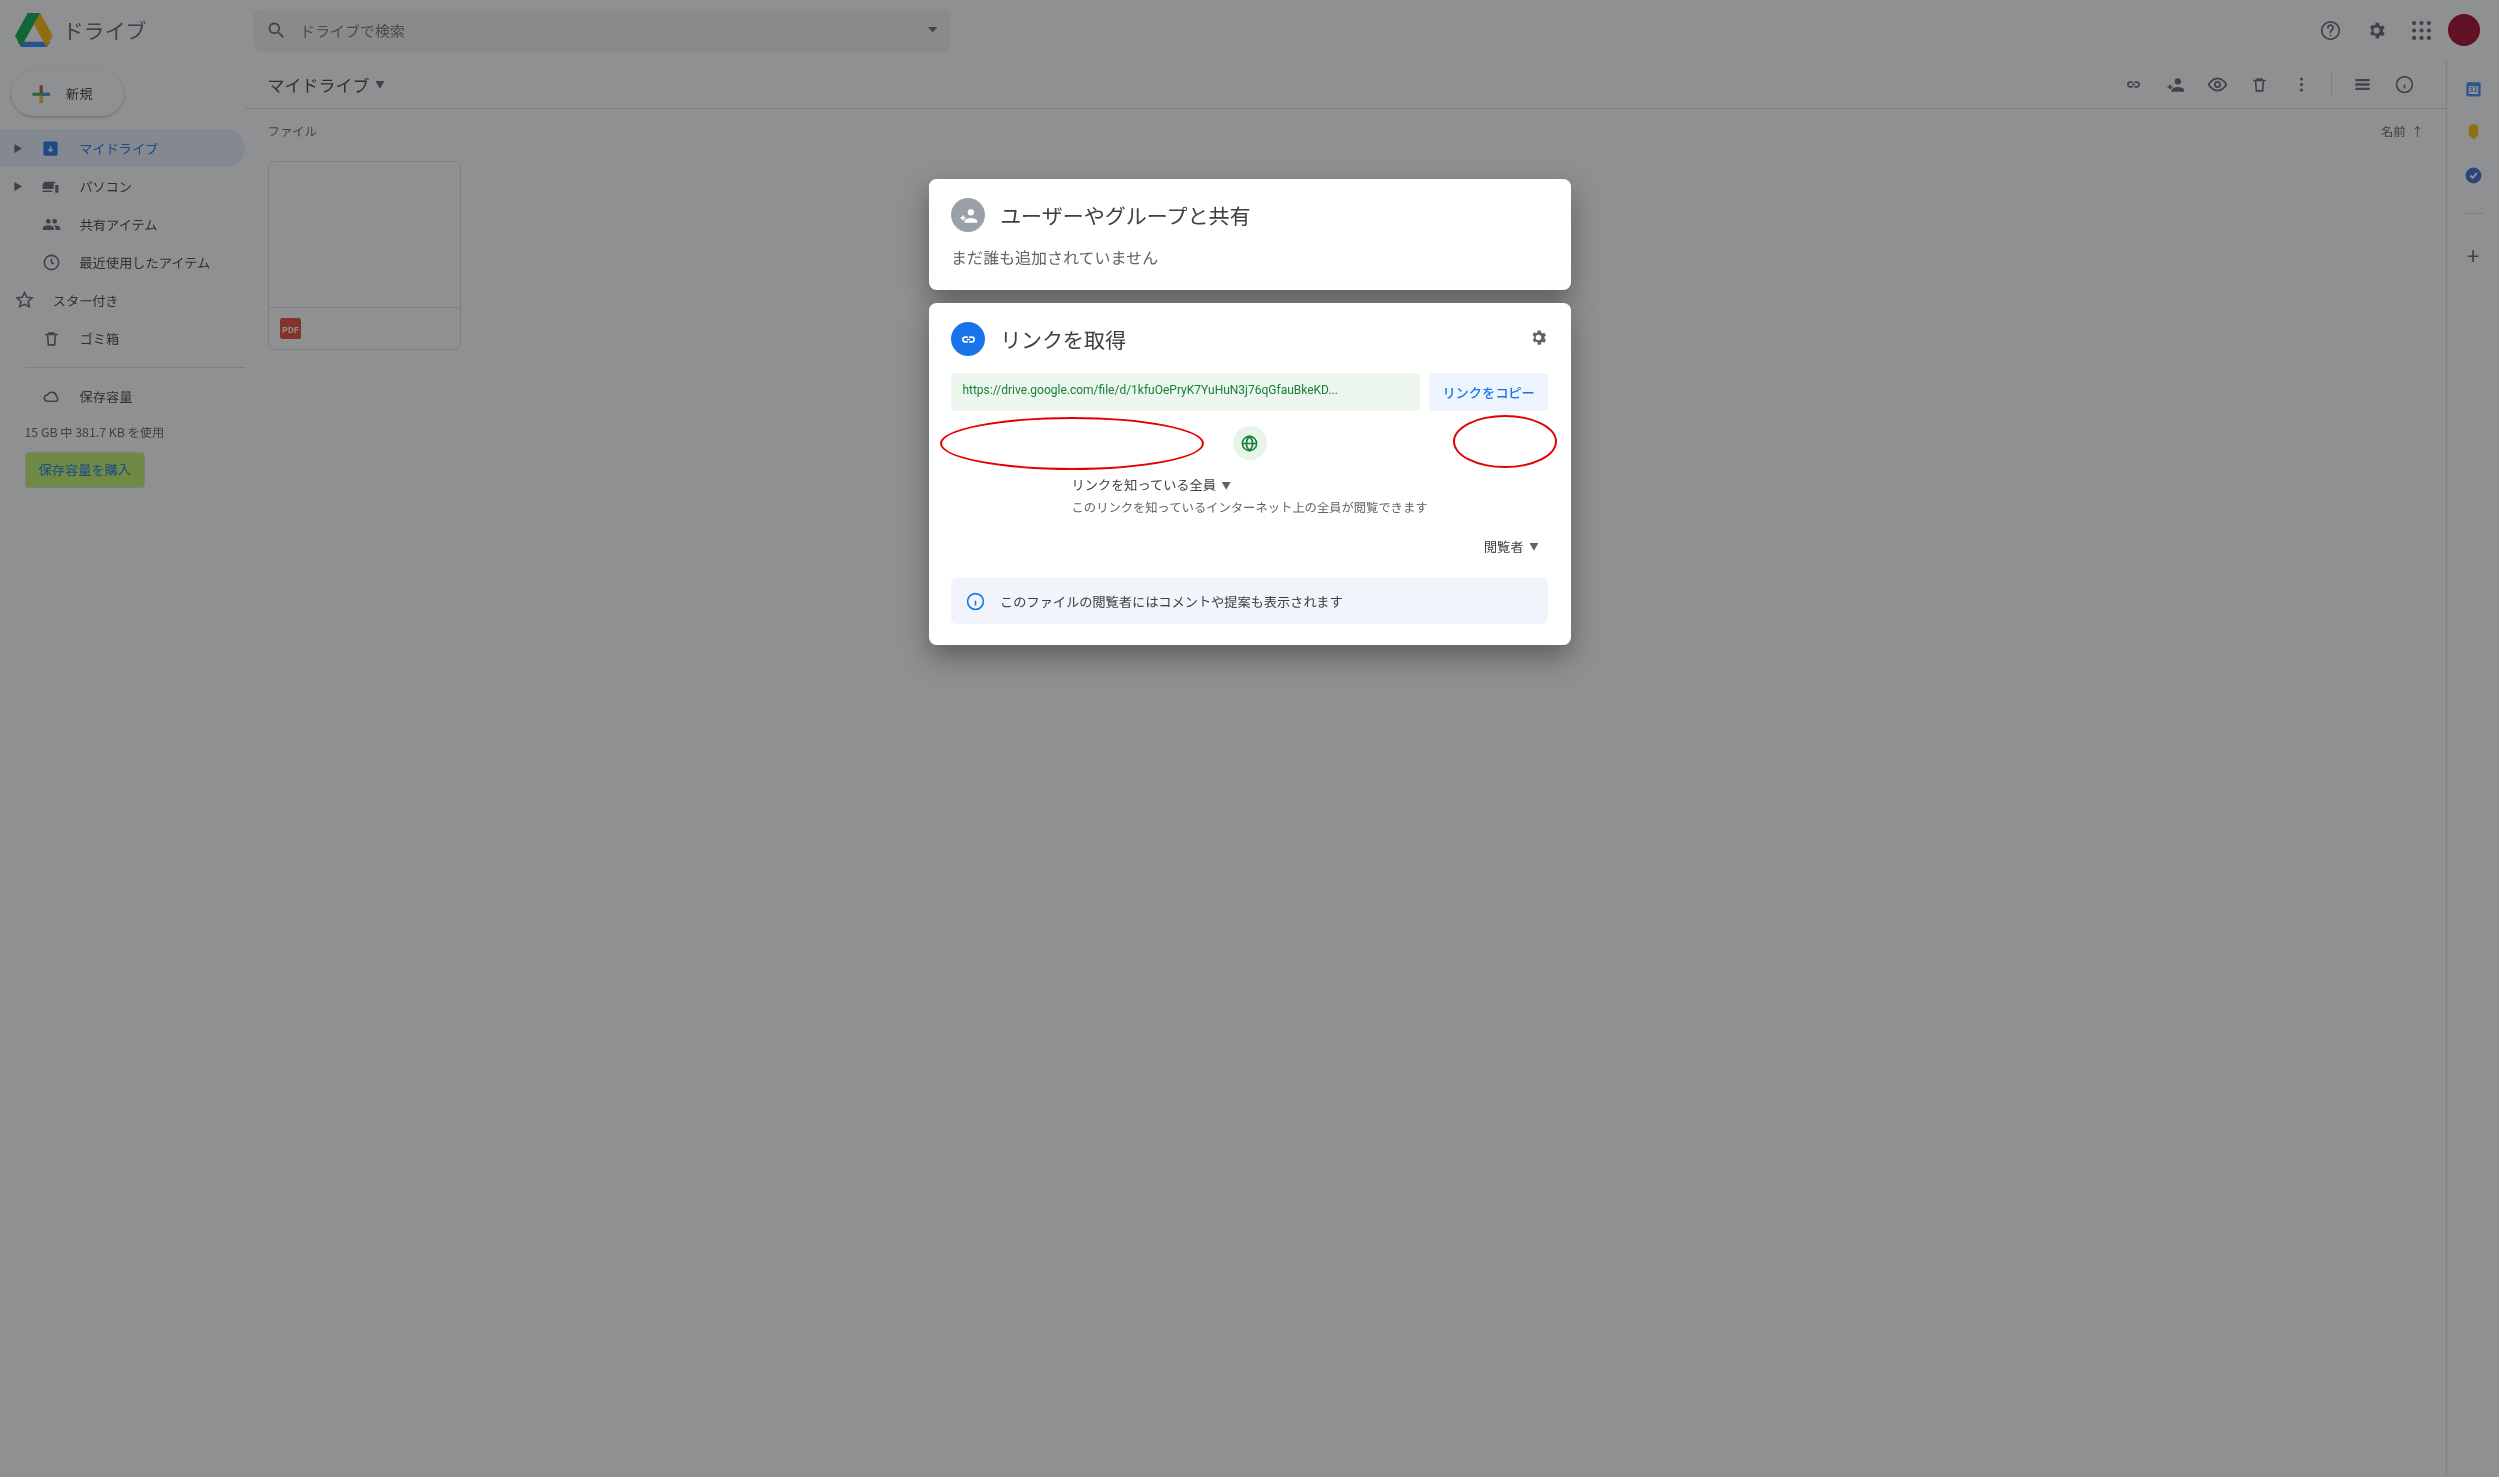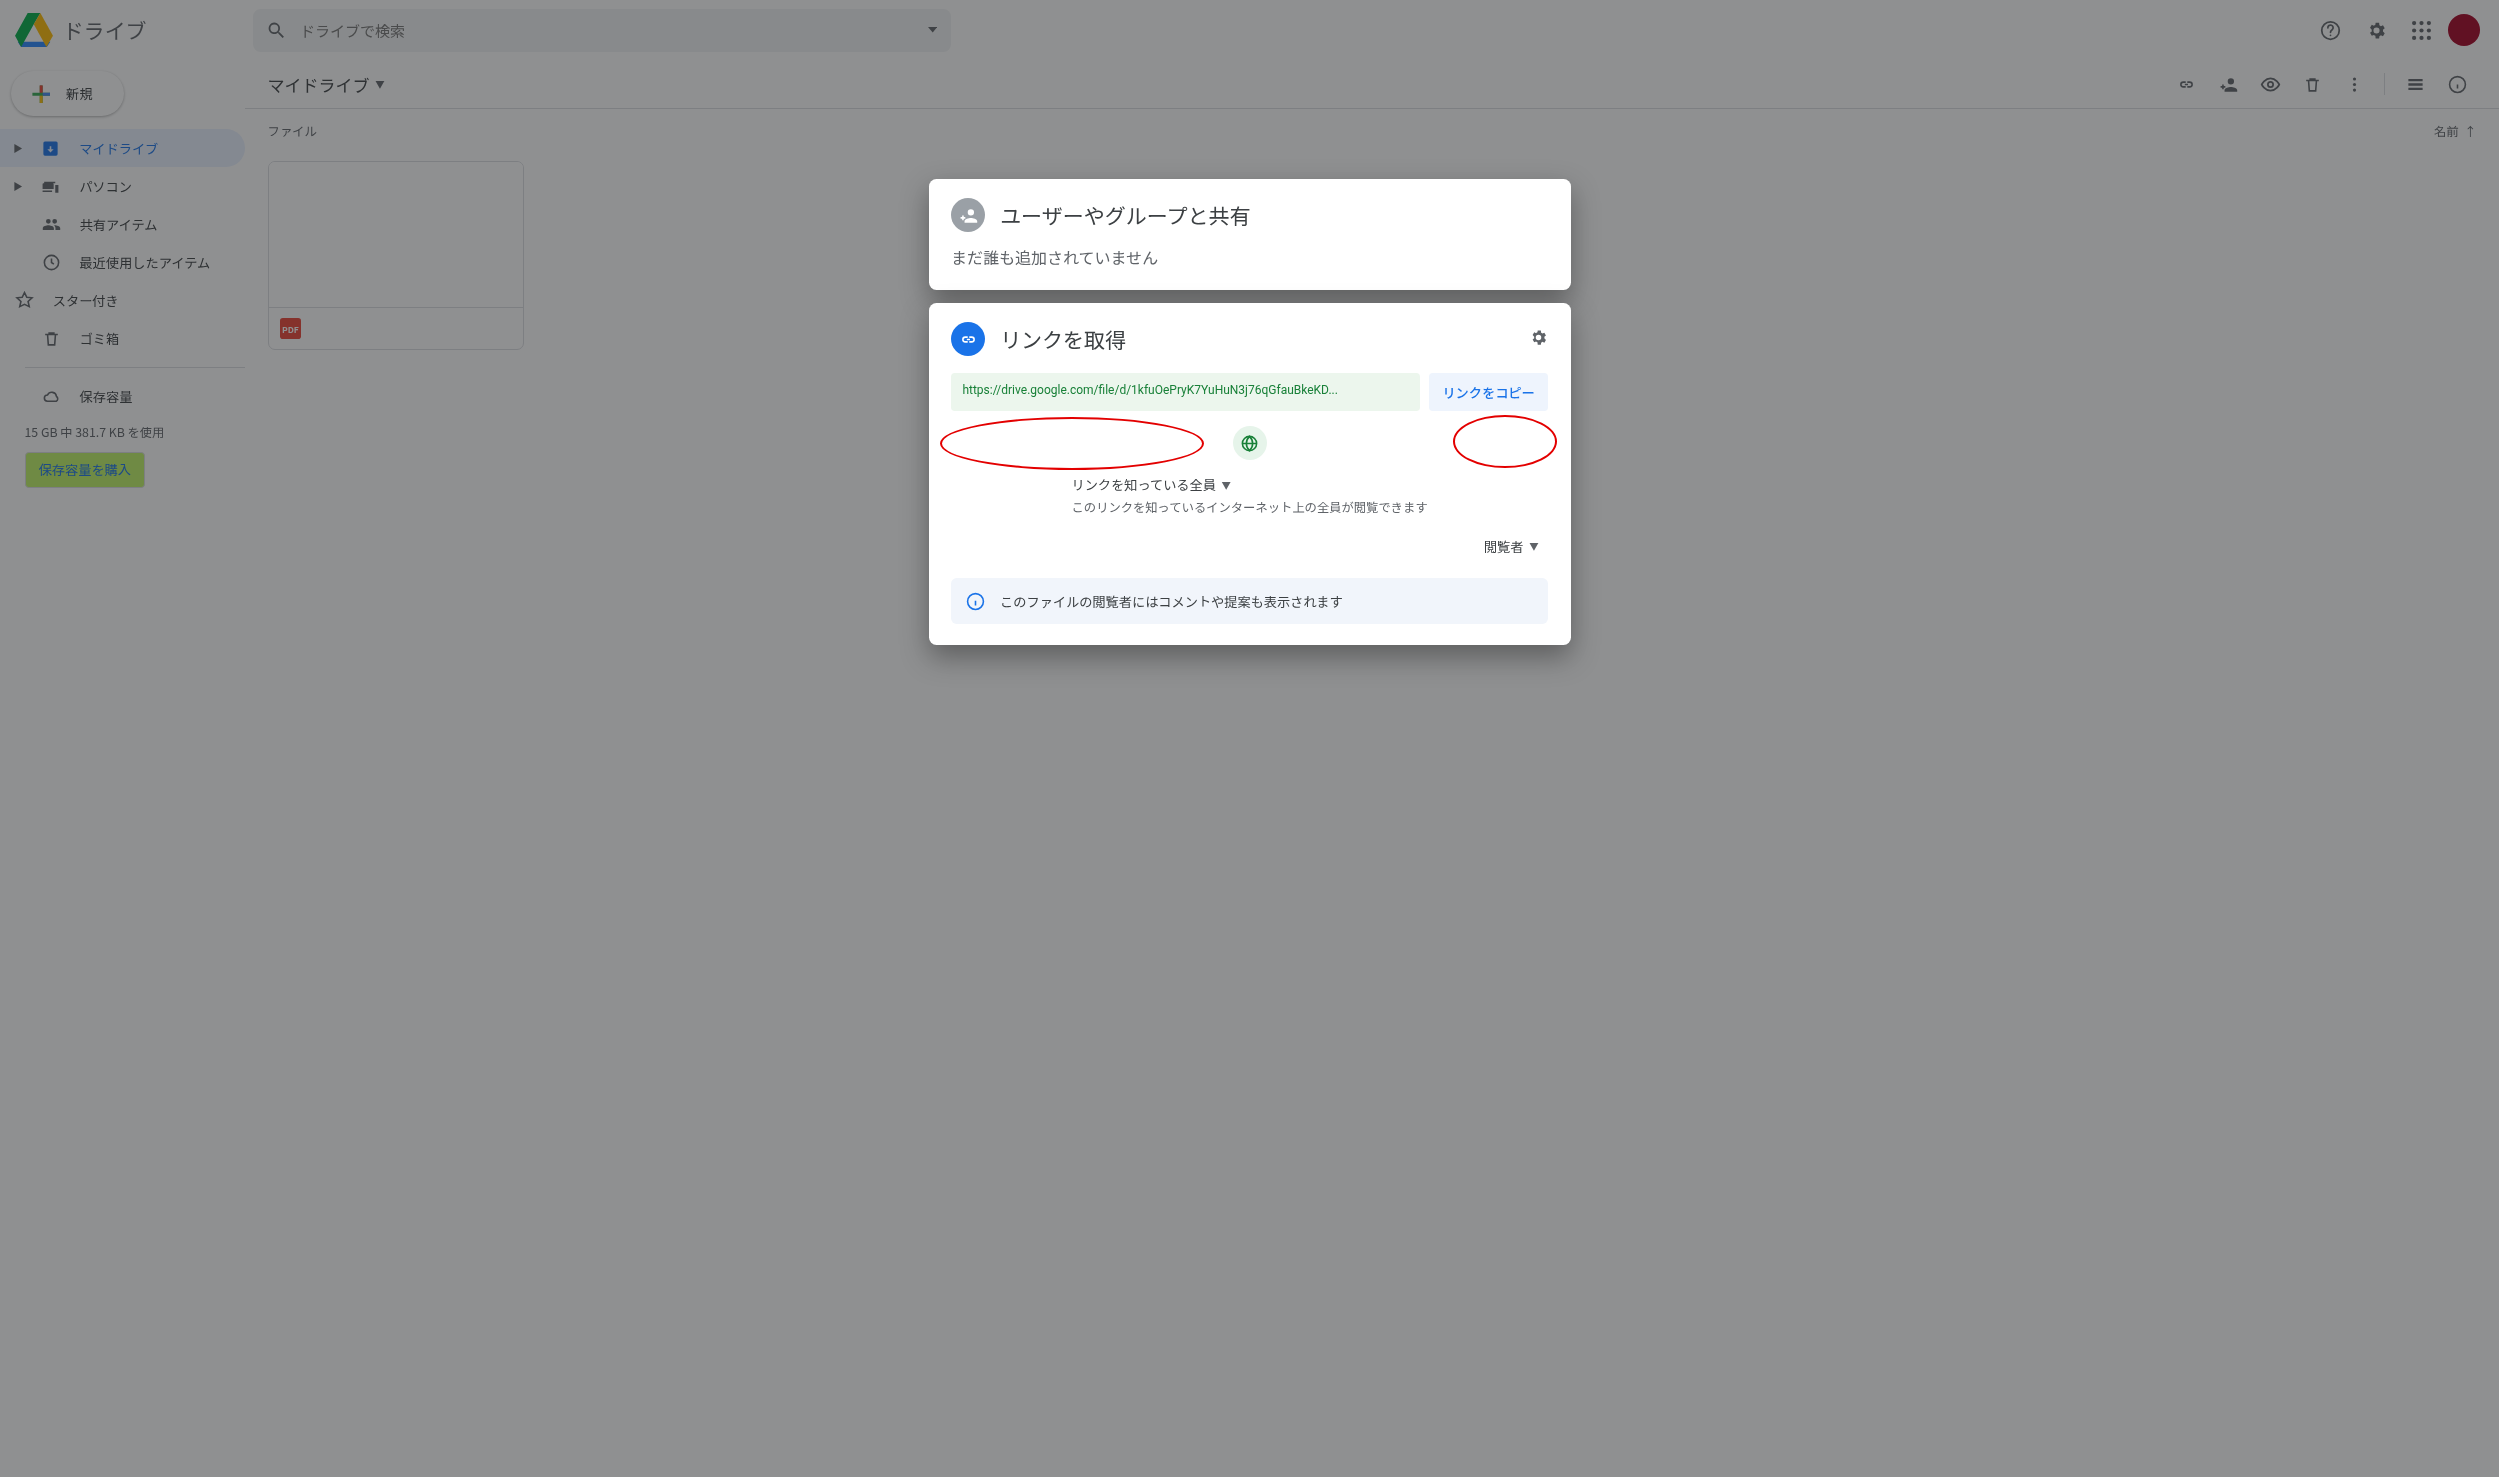--- a/index.html
+++ b/index.html
@@ -60,21 +60,21 @@
     border-bottom: 0.9px solid #dadce0;
   }
   .bc { font-size:17px; color:#3c4043; display:flex; align-items:center; gap:5.7px;}
   .main-head-spacer { flex:1; }
   .tool-icons { display:flex; align-items:center; gap: 3.8px; color:#5f6368;}
   .ticon { width:38px; height:38px; display:flex; align-items:center; justify-content:center; cursor:pointer;}
   .tool-sep { width:0.9px; height:22.6px; background:#dadce0; margin: 0 7.5px;}
   .files-area { padding: 13.2px 22.6px; }
   .files-head { display:flex; justify-content:space-between; font-size:12.3px; color:#5f6368;}
   .file-card {
-    margin-top: 21px; width: 256px; height: 189px; border:0.9px solid #dadce0; border-radius:7px;
+    margin-top: 21px; width: 193px; height: 189px; border:0.9px solid #dadce0; border-radius:7px;
     display:flex; flex-direction:column; overflow:hidden;
   }
   .file-card .thumb { flex:1; background:#fff; }
   .file-card .strip {
     height: 42px; border-top:0.9px solid #dadce0; display:flex; align-items:center;
     padding: 0 11.3px; gap:9.4px; font-size:12.3px;
   }
   .pdf-badge { width:21px; height:21px; background:#ea4335; border-radius:2.8px; color:#fff; font-size:8.5px; font-weight:bold; display:flex; align-items:center; justify-content:center;}
 
   
@@ -325,20 +325,36 @@
       </div>
       <div class="file-card">
         <div class="thumb"></div>
         <div class="strip">
           <div class="pdf-badge">PDF</div>
         </div>
       </div>
     </div>
   </div>
 
+  <div class="side-rail">
+    <svg class="rail-icon" viewBox="0 0 24 24">
+        <rect x="3" y="4" width="18" height="18" rx="2" fill="#4285f4"></rect>
+        <rect x="6" y="9" width="12" height="10" fill="#fff"></rect>
+        <text x="12" y="17" text-anchor="middle" font-size="9" fill="#4285f4" font-weight="bold">31</text>
+      </svg>
+    <svg class="rail-icon" viewBox="0 0 24 24">
+        <path d="M9 2h6l3 3v10l-6 6-6-6V5z" fill="#fbbc04"></path>
+      </svg>
+    <svg class="rail-icon" viewBox="0 0 24 24">
+        <circle cx="12" cy="12" r="10" fill="#3668d3"></circle>
+        <path d="M8 12l3 3 5-6" stroke="#fff" stroke-width="2.5" fill="none"></path>
+      </svg>
+    <div class="rail-sep"></div>
+    <div class="rail-plus">+</div>
+  </div>
 </div>
 
 <div class="scrim">
   <div class="dialog-stack">
 
     <div class="card share-card">
       <div class="share-head">
         <div class="round grey">
           <svg width="19" height="19" viewBox="0 0 24 24" fill="currentColor">
               <path d="M15 12a4 4 0 10-4-4 4 4 0 004 4zm-9 2v-2H4v2H2v2h2v2h2v-2h2v-2zm9 1c-2.7 0-8 1.3-8 4v2h16v-2c0-2.7-5.3-4-8-4z"></path>

